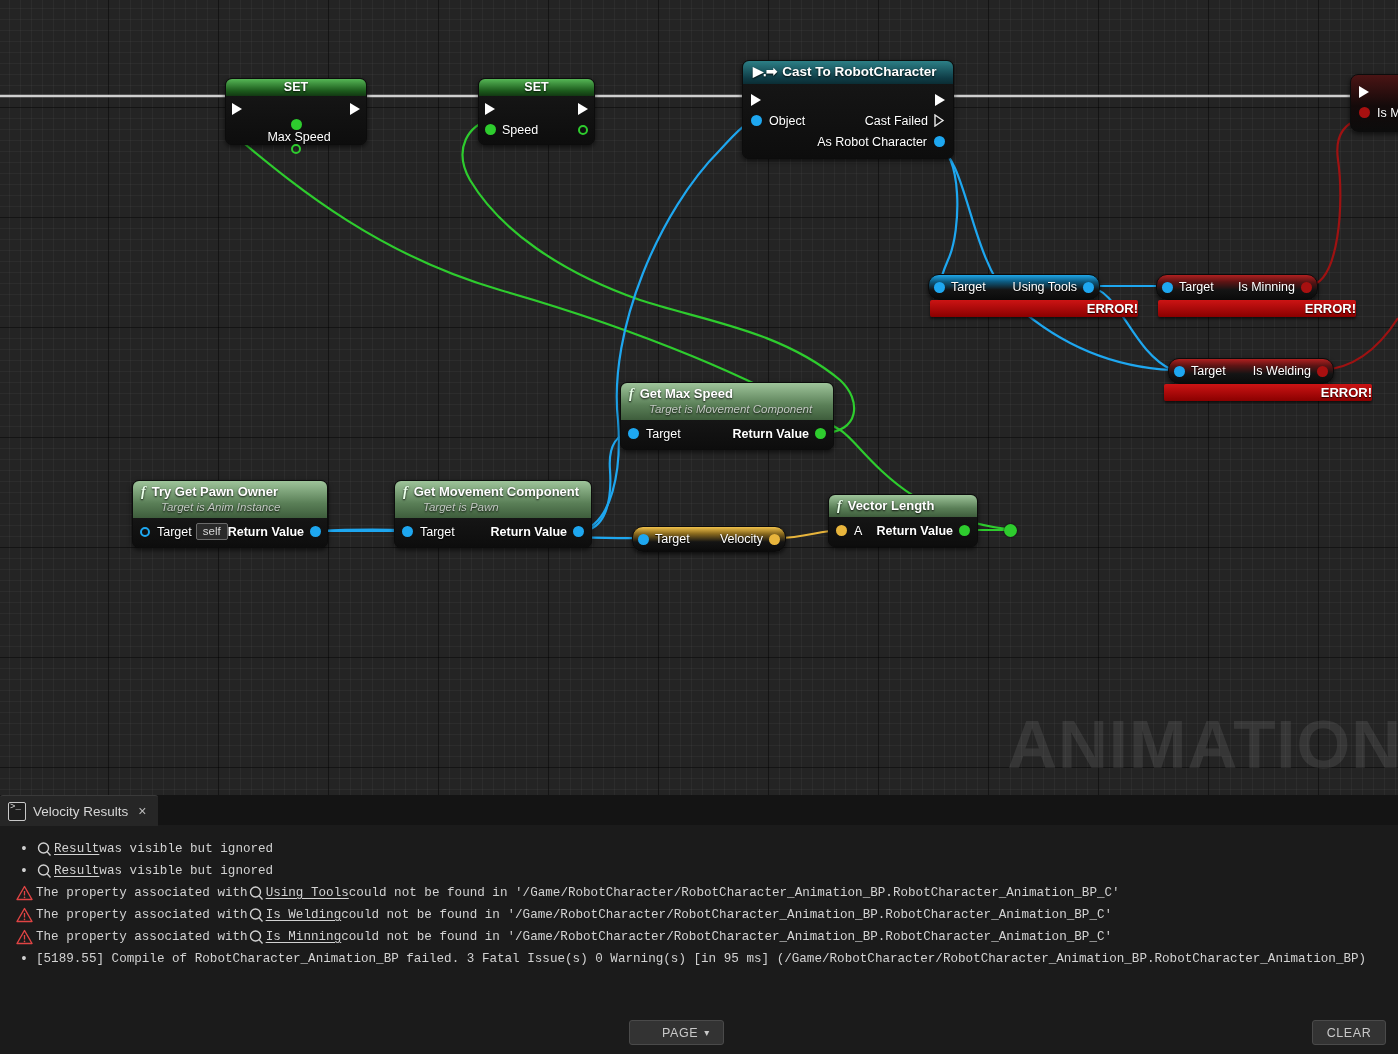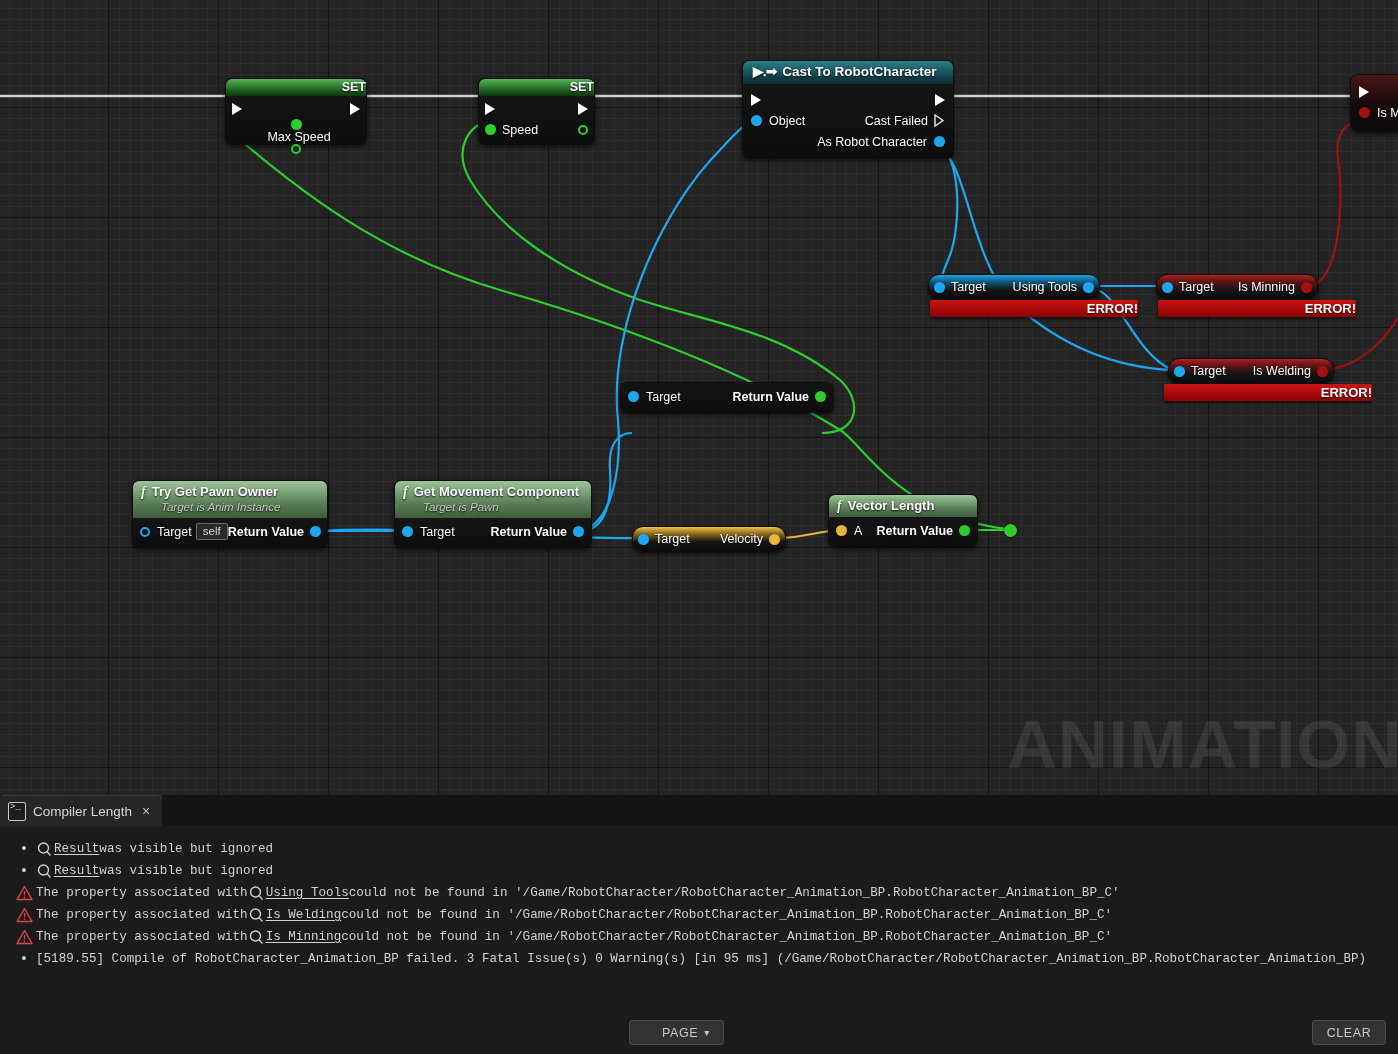--- a/index.html
+++ b/index.html
@@ -48,21 +48,21 @@
 
   
   .exec{width:0;height:0;border-left:10px solid #fff;
         border-top:6.5px solid transparent;border-bottom:6.5px solid transparent;flex:none;}
 
   svg.tri{display:block;}
 
   
   .set-node{width:140px;}
   .set-node .hdr{background:linear-gradient(to bottom,#55b655,#1c5a1c 70%,#123812);
-       height:17px;padding:0;text-align:right;}
+       height:17px;padding:0;text-align:center;}
   .set-node .hdr .t{font-size:12.5px;line-height:17px;}
   .set-node .body{padding:2px 0 4px 0;}
 
   
   .cast-node{width:210px;}
   .cast-node .hdr{background:linear-gradient(to bottom,#2c7f86,#0f3c46 75%,#0b2d34);
        padding:3px 8px 4px 10px;}
 
   
   .fn-node .hdr{background:linear-gradient(to bottom,#9ec49a,#5a7f57 60%,#3e5d3c);}
@@ -316,20 +316,26 @@
         <div class="pin" style="background:#1ea7f0;"></div>
         <div class="plabel" style="margin-left:7px;">Target</div>
         <div class="spacer"></div>
         <div class="plabel" style="margin-right:6px;font-weight:bold;">Return Value</div>
         <div class="pin" style="background:#1ea7f0;"></div>
       </div>
     </div>
   </div>
 
   <div class="node fn-node" style="left:620px;top:382px;width:212px;">
+    <div class="hdr">
+      <div class="t">
+        <span class="fn-icon">f</span><span>Get Max Speed</span>
+      </div>
+      <div class="st" style="padding-left:20px;">Target is Movement Component</div>
+    </div>
     <div class="body">
       <div class="row" style="padding:0 7px;">
         <div class="pin" style="background:#1ea7f0;"></div>
         <div class="plabel" style="margin-left:7px;">Target</div>
         <div class="spacer"></div>
         <div class="plabel" style="margin-right:6px;font-weight:bold;">Return Value</div>
         <div class="pin" style="background:#2ecc2e;"></div>
       </div>
     </div>
   </div>
@@ -363,21 +369,21 @@
 
   <div class="reroute" style="left:1004px;top:524px;"></div>
 
 </div>
 
 <div id="bottom">
 
   <div id="tabbar">
     <div id="tab">
       <div class="tabicon"></div>
-      <div class="tname">Compiler Length</div>
+      <div class="tname">Velocity Results</div>
       <div class="tclose">×</div>
     </div>
   </div>
 
   <div id="log">
 
     <div class="logrow">
       <span class="bullet">•</span>
       <svg class="magnifier" width="17" height="17" viewBox="0 0 17 17">
         <circle cx="7.5" cy="7" r="5" fill="none" stroke="#d2d2d2" stroke-width="1.4"></circle>

